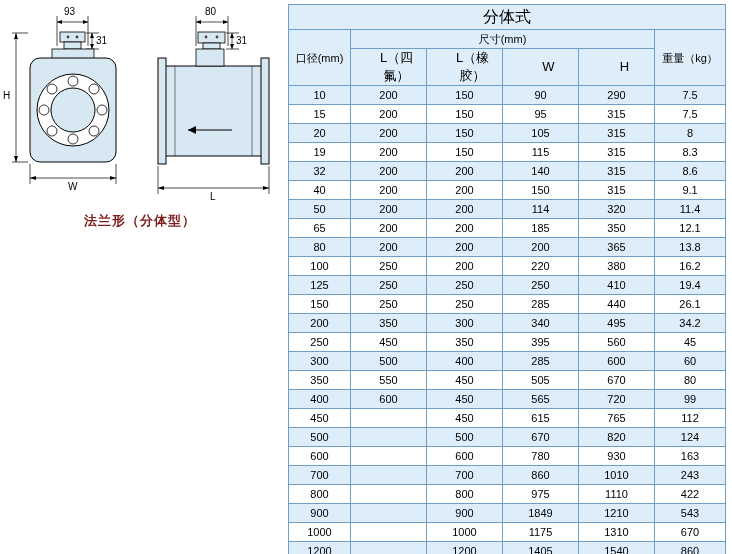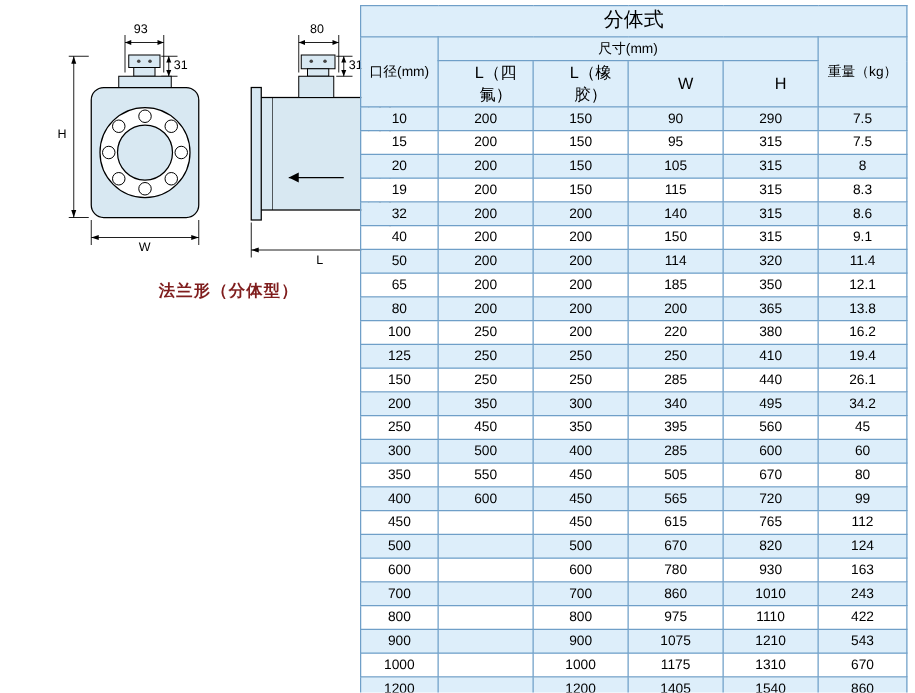--- a/index.html
+++ b/index.html
@@ -1,19 +1,19 @@
 <!DOCTYPE html>
 <html><head>
 <meta charset="utf-8">
 <style>
   html,body{margin:0;padding:0;background:#ffffff;}
   body{width:732px;height:554px;position:relative;font-family:"Liberation Sans",sans-serif;overflow:hidden;}
 
   
-  #diagram{position:absolute;left:0;top:12px;width:288px;height:390px;margin-left:43px;}
+  #diagram{position:absolute;left:0;top:0;width:288px;height:390px;}
   .dim-text{position:absolute;font-size:10px;color:#000;font-family:"Liberation Sans",sans-serif;}
   .cap{position:absolute;font-size:13px;font-weight:bold;color:#7f1d1d;letter-spacing:1px;}
 
   svg{display:block;}
 
   
   #tablewrap{position:absolute;left:288px;top:4px;width:440px;}
   table{border-collapse:collapse;table-layout:fixed;width:437px;
         font-family:"Liberation Sans",sans-serif;}
   table,th,td{border:1px solid #6f9fc8;}
@@ -350,21 +350,21 @@
           <td></td>
           <td>800</td>
           <td>975</td>
           <td>1110</td>
           <td>422</td>
         </tr>
         <tr>
           <td>900</td>
           <td></td>
           <td>900</td>
-          <td>1075</td>
+          <td>1849</td>
           <td>1210</td>
           <td>543</td>
         </tr>
         <tr>
           <td>1000</td>
           <td></td>
           <td>1000</td>
           <td>1175</td>
           <td>1310</td>
           <td>670</td>

